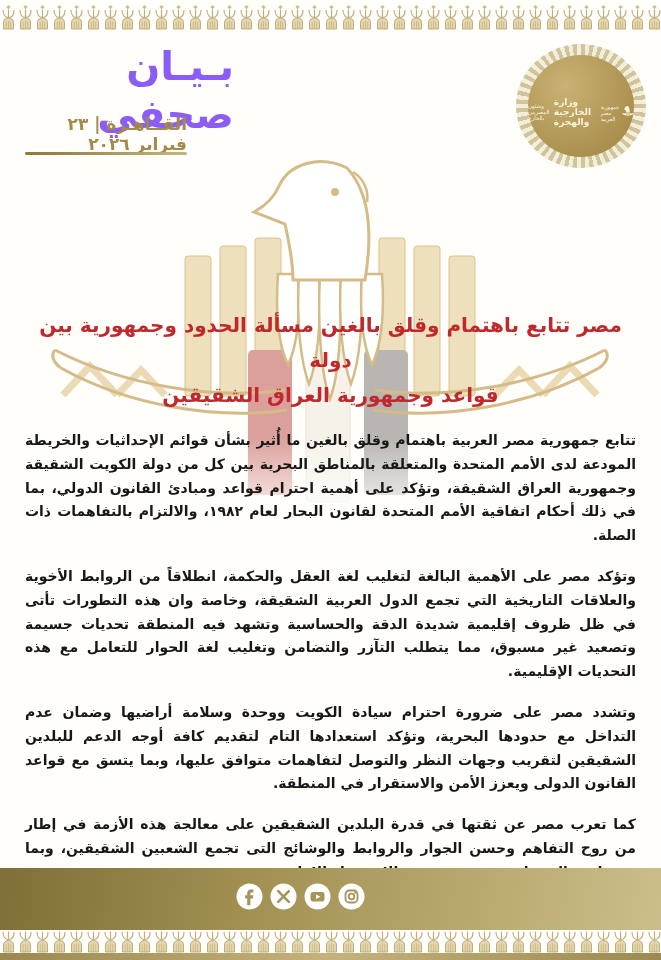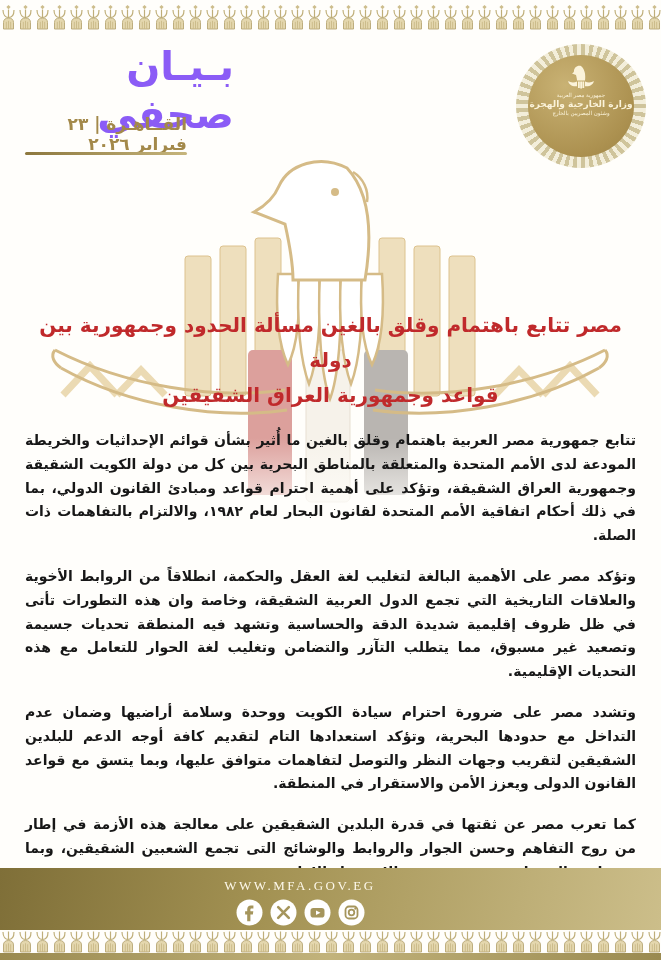--- a/index.html
+++ b/index.html
@@ -28,22 +28,22 @@
   }
   
   .seal{
     position:absolute;top:44px;right:15px;width:130px;height:124px;border-radius:50%;
     background:repeating-conic-gradient(#cfc49b 0deg 4deg,#f3eeda 4deg 8deg);
     display:flex;align-items:center;justify-content:center;
   }
   .seal-inner{
     width:106px;height:102px;border-radius:50%;
     background:radial-gradient(circle at 35% 30%,#c9b274,#ac9150 70%,#9c8244);
-    display:flex;flex-direction:column;align-items:center;justify-content:flex-start;
-    padding-top:10px;box-sizing:border-box;color:#fbf3da;text-align:right;direction:rtl;
+    display:flex;flex-direction:row;align-items:center;justify-content:flex-start;
+    padding-top:10px;box-sizing:border-box;color:#fbf3da;text-align:left;direction:rtl;
   }
   .seal-country{font-size:5.5px;letter-spacing:.5px;margin-top:3px;}
   .seal-ministry{font-size:9px;font-weight:bold;margin-top:1px;}
   .seal-ministry2{font-size:5.5px;margin-top:1px;}
   
   .watermark{position:absolute;left:35px;top:158px;width:590px;height:370px;z-index:0;}
   
   .content{position:absolute;left:25px;right:25px;top:308px;z-index:2;direction:rtl;}
   .headline{
     text-align:center;font-weight:bold;font-size:20px;line-height:1.75;
@@ -168,21 +168,20 @@
       <div>قواعد وجمهورية العراق الشقيقين</div>
     </div>
     <p>تتابع جمهورية مصر العربية باهتمام وقلق بالغين ما أُثير بشأن قوائم الإحداثيات والخريطة المودعة لدى الأمم المتحدة والمتعلقة بالمناطق البحرية بين كل من دولة الكويت الشقيقة وجمهورية العراق الشقيقة، وتؤكد على أهمية احترام قواعد ومبادئ القانون الدولي، بما في ذلك أحكام اتفاقية الأمم المتحدة لقانون البحار لعام ١٩٨٢، والالتزام بالتفاهمات ذات الصلة.</p>
     <p>وتؤكد مصر على الأهمية البالغة لتغليب لغة العقل والحكمة، انطلاقاً من الروابط الأخوية والعلاقات التاريخية التي تجمع الدول العربية الشقيقة، وخاصة وان هذه التطورات تأتى في ظل ظروف إقليمية شديدة الدقة والحساسية وتشهد فيه المنطقة تحديات جسيمة وتصعيد غير مسبوق، مما يتطلب التآزر والتضامن وتغليب لغة الحوار للتعامل مع هذه التحديات الإقليمية.</p>
     <p>وتشدد مصر على ضرورة احترام سيادة الكويت ووحدة وسلامة أراضيها وضمان عدم التداخل مع حدودها البحرية، وتؤكد استعدادها التام لتقديم كافة أوجه الدعم للبلدين الشقيقين لتقريب وجهات النظر والتوصل لتفاهمات متوافق عليها، وبما يتسق مع قواعد القانون الدولى ويعزز الأمن والاستقرار في المنطقة.</p>
     <p>كما تعرب مصر عن ثقتها في قدرة البلدين الشقيقين على معالجة هذه الأزمة في إطار من روح التفاهم وحسن الجوار والروابط والوشائج التى تجمع الشعبين الشقيقين، وبما يحفظ مصالحهما ويسهم في صون الاستقرار الإقليمي.</p>
   </div>
 
   <div class="footer-bar">
     <div class="footer-content">
-      <span class="website">WWW.MFA.GOV.EG</span>
       <div class="social-row">
         <svg width="27" height="27" viewBox="0 0 27 27">
           <circle cx="13.5" cy="13.5" r="13" fill="#ffffff"></circle>
           <path d="M14.8,6.5 h2.6 v3.1 h-1.9 c-0.7,0 -1.1,0.45 -1.1,1.15 v1.55 h2.9 l-0.45,3.1 h-2.45 v6.8 h-3.2 v-6.8 h-2.1 v-3.1 h2.1 v-1.9 c0,-2.4 1.5,-3.9 3.6,-3.9 z" fill="#a5955c"></path>
         </svg>
         <svg width="27" height="27" viewBox="0 0 27 27">
           <circle cx="13.5" cy="13.5" r="13" fill="#ffffff"></circle>
           <path d="M8.2,8.2 L18.8,18.8 M18.8,8.2 L8.2,18.8" stroke="#a5955c" stroke-width="2.6" stroke-linecap="round"></path>
         </svg>
         <svg width="27" height="27" viewBox="0 0 27 27">

